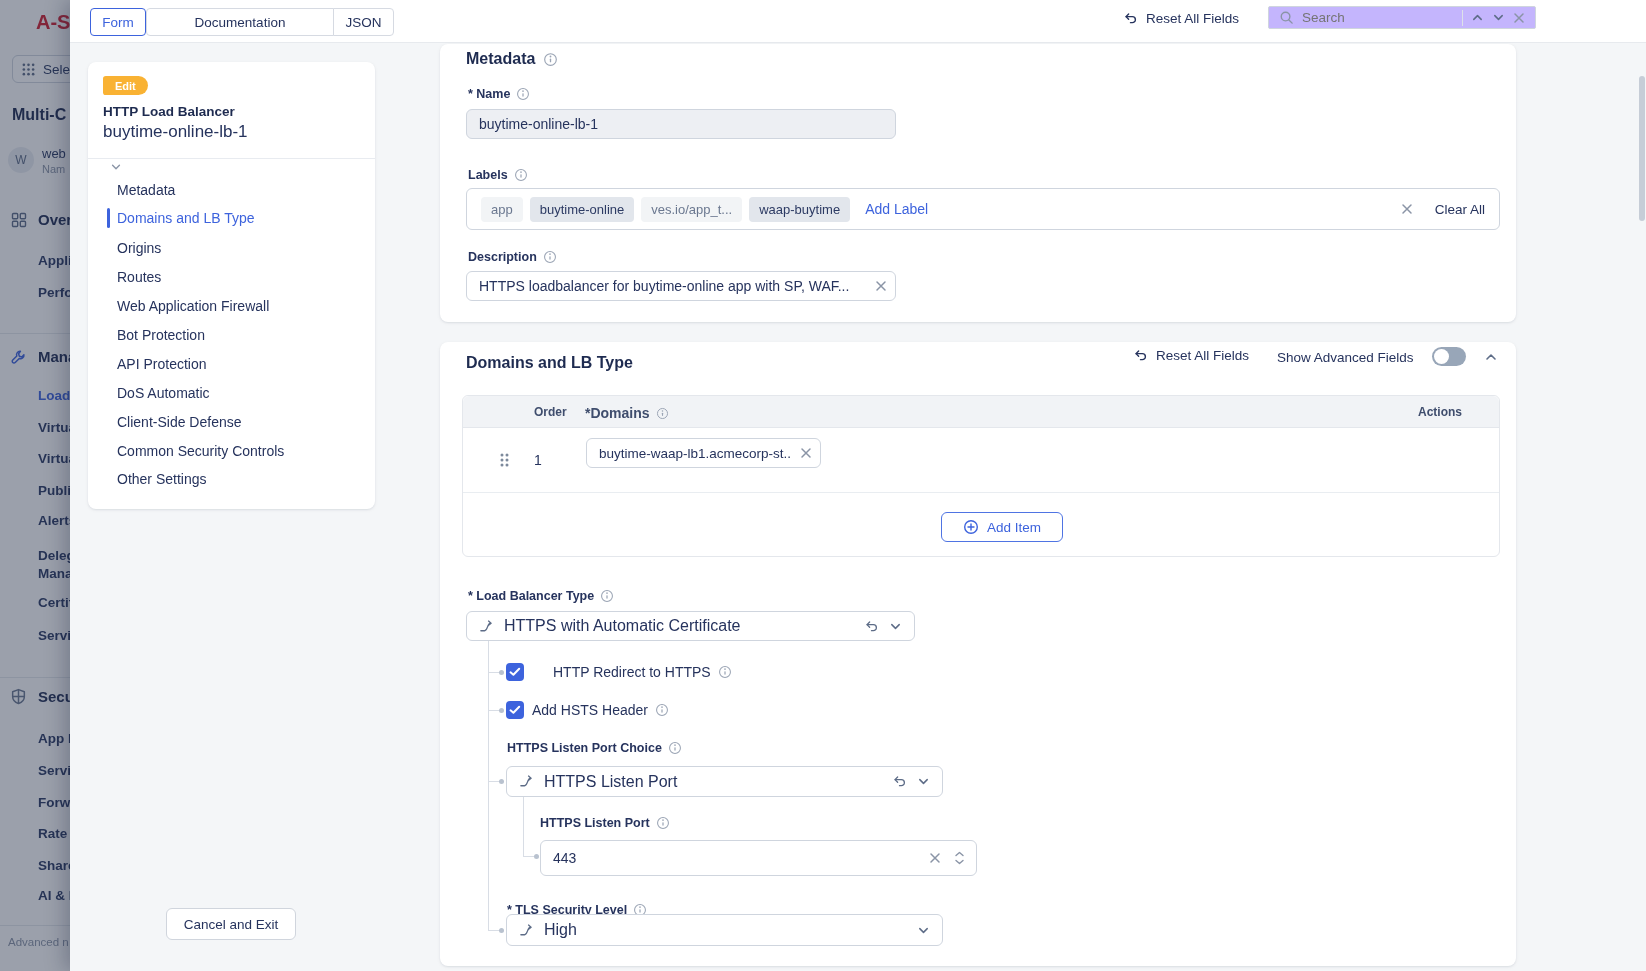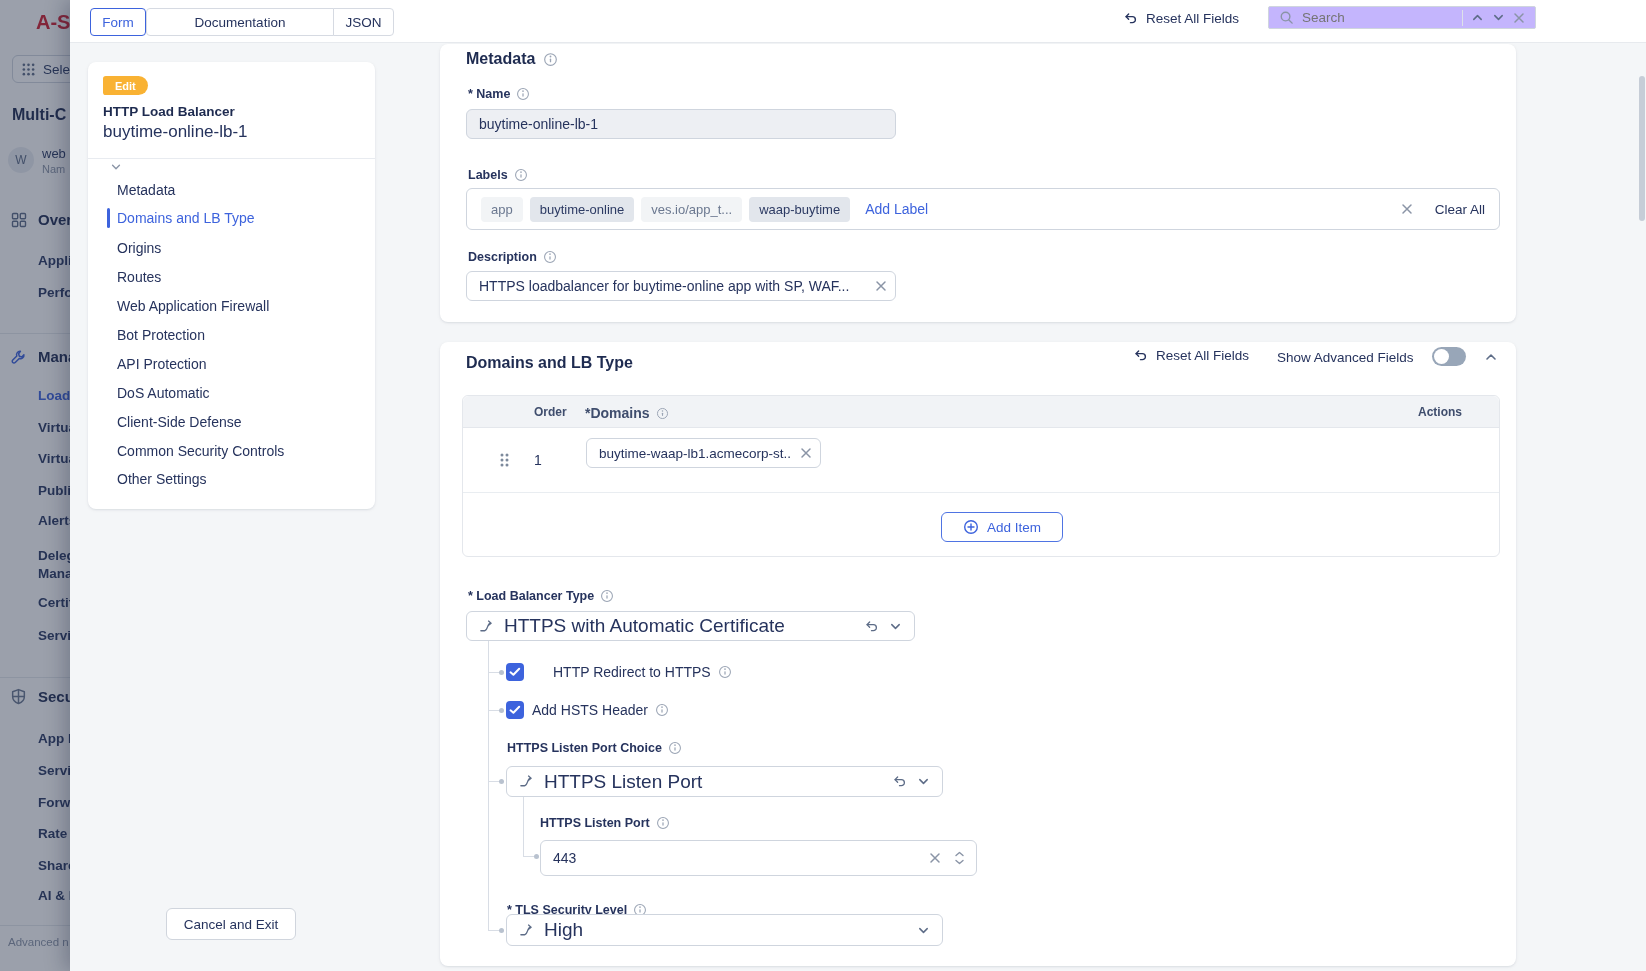--- a/index.html
+++ b/index.html
@@ -30,21 +30,21 @@
   .fieldlbl{display:inline-flex;align-items:center;gap:6px;font-size:12.5px;font-weight:700;color:#26335d;white-space:nowrap;}
   .h2{display:inline-flex;align-items:center;gap:8px;font-size:16px;font-weight:700;color:#1e2b50;white-space:nowrap;}
 
   .inp{box-sizing:border-box;height:30px;border:1px solid #cfd5de;border-radius:6px;background:#fff;
        font-family:"Liberation Sans",sans-serif;font-size:14px;color:#26335d;padding:0 12px;outline:none;width:100%;}
   .inp.ro{background:#edeff3;}
   .inpwrap{position:absolute;}
   .inpwrap .clr{position:absolute;right:9px;top:50%;transform:translateY(-50%);cursor:pointer;}
 
   .select{position:absolute;box-sizing:border-box;border:1px solid #cfd5de;border-radius:6px;background:#fff;
-          display:flex;align-items:center;font-size:19px;color:#26335d;padding:0 12px;gap:10px;}
+          display:flex;align-items:center;font-size:16px;color:#26335d;padding:0 12px;gap:10px;}
   .select .grow{flex:1;white-space:nowrap;overflow:hidden;}
 
   .chip{display:inline-flex;align-items:center;height:25px;padding:0 10px;border-radius:4px;font-size:13px;white-space:nowrap;}
   .chip.key{background:#f2f4f6;color:#6b7890;}
   .chip.val{background:#e2e6ec;color:#2c3a63;font-weight:500;}
 
   .navitem{position:absolute;left:117px;font-size:14px;color:#26335d;cursor:pointer;white-space:nowrap;}
   .navitem.active{color:#3d63dd;}
 
   .cbx{position:absolute;width:18px;height:18px;border-radius:4px;background:#3d63dd;display:flex;align-items:center;justify-content:center;cursor:pointer;}

